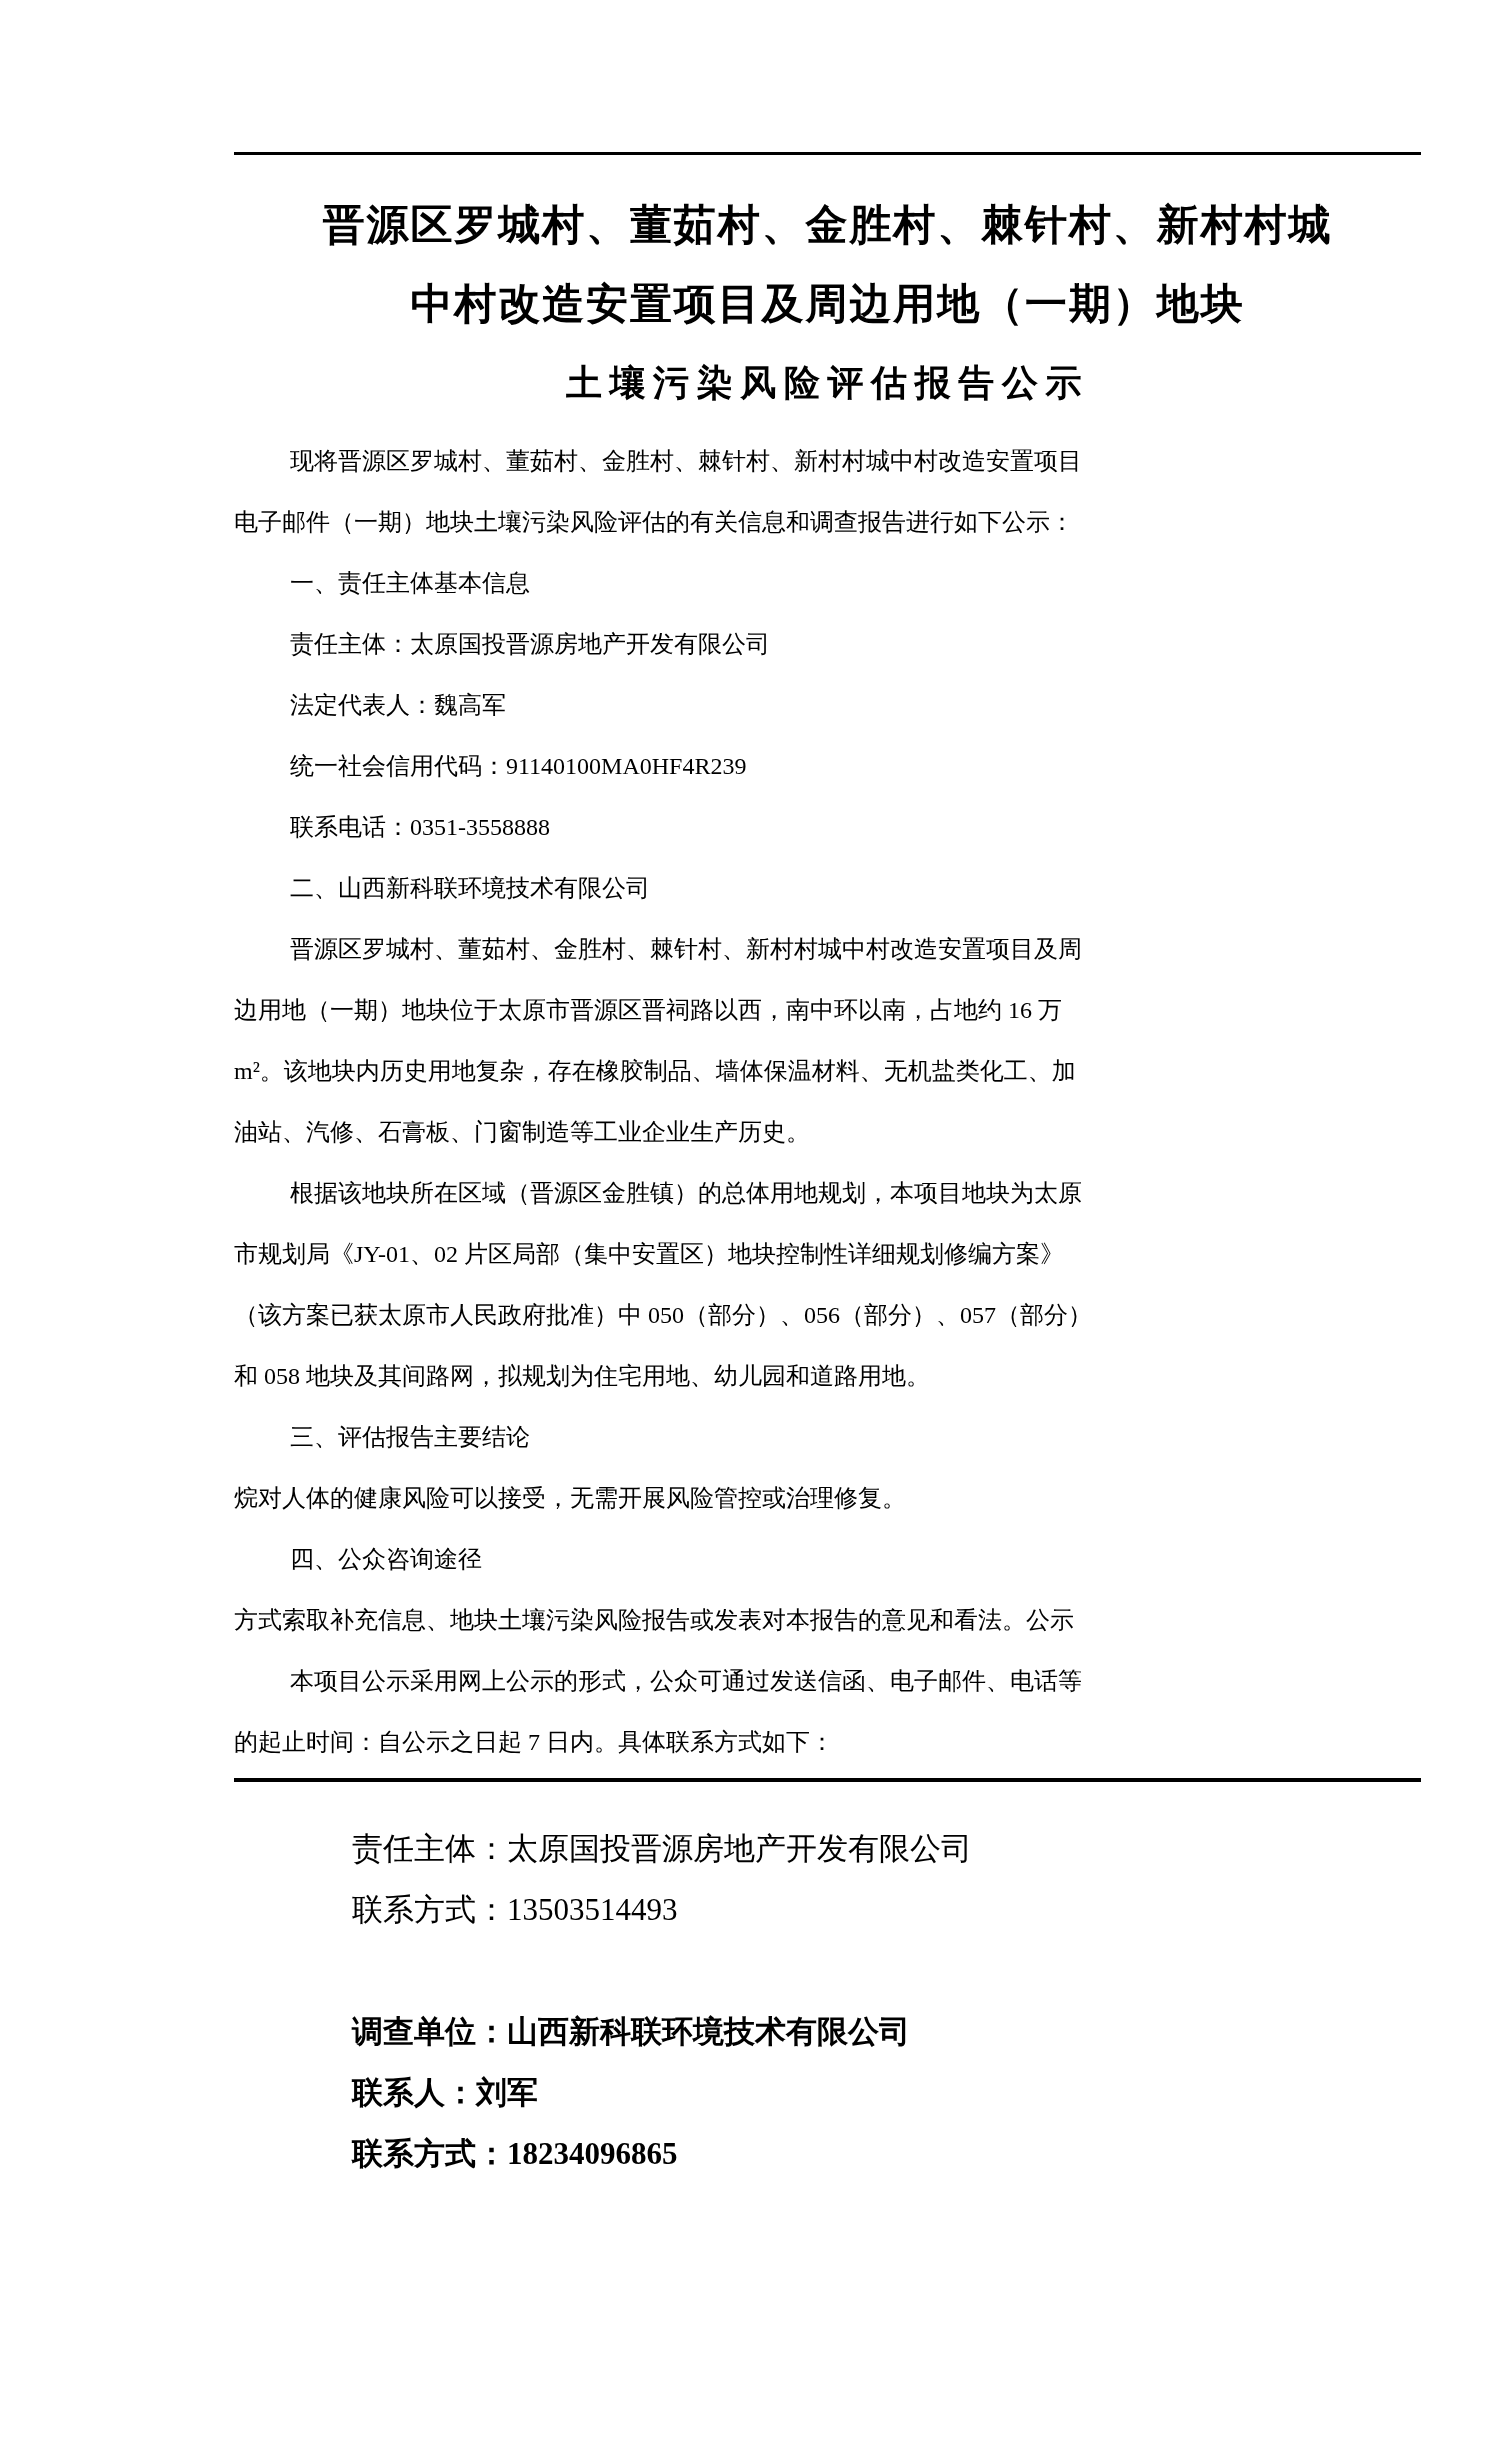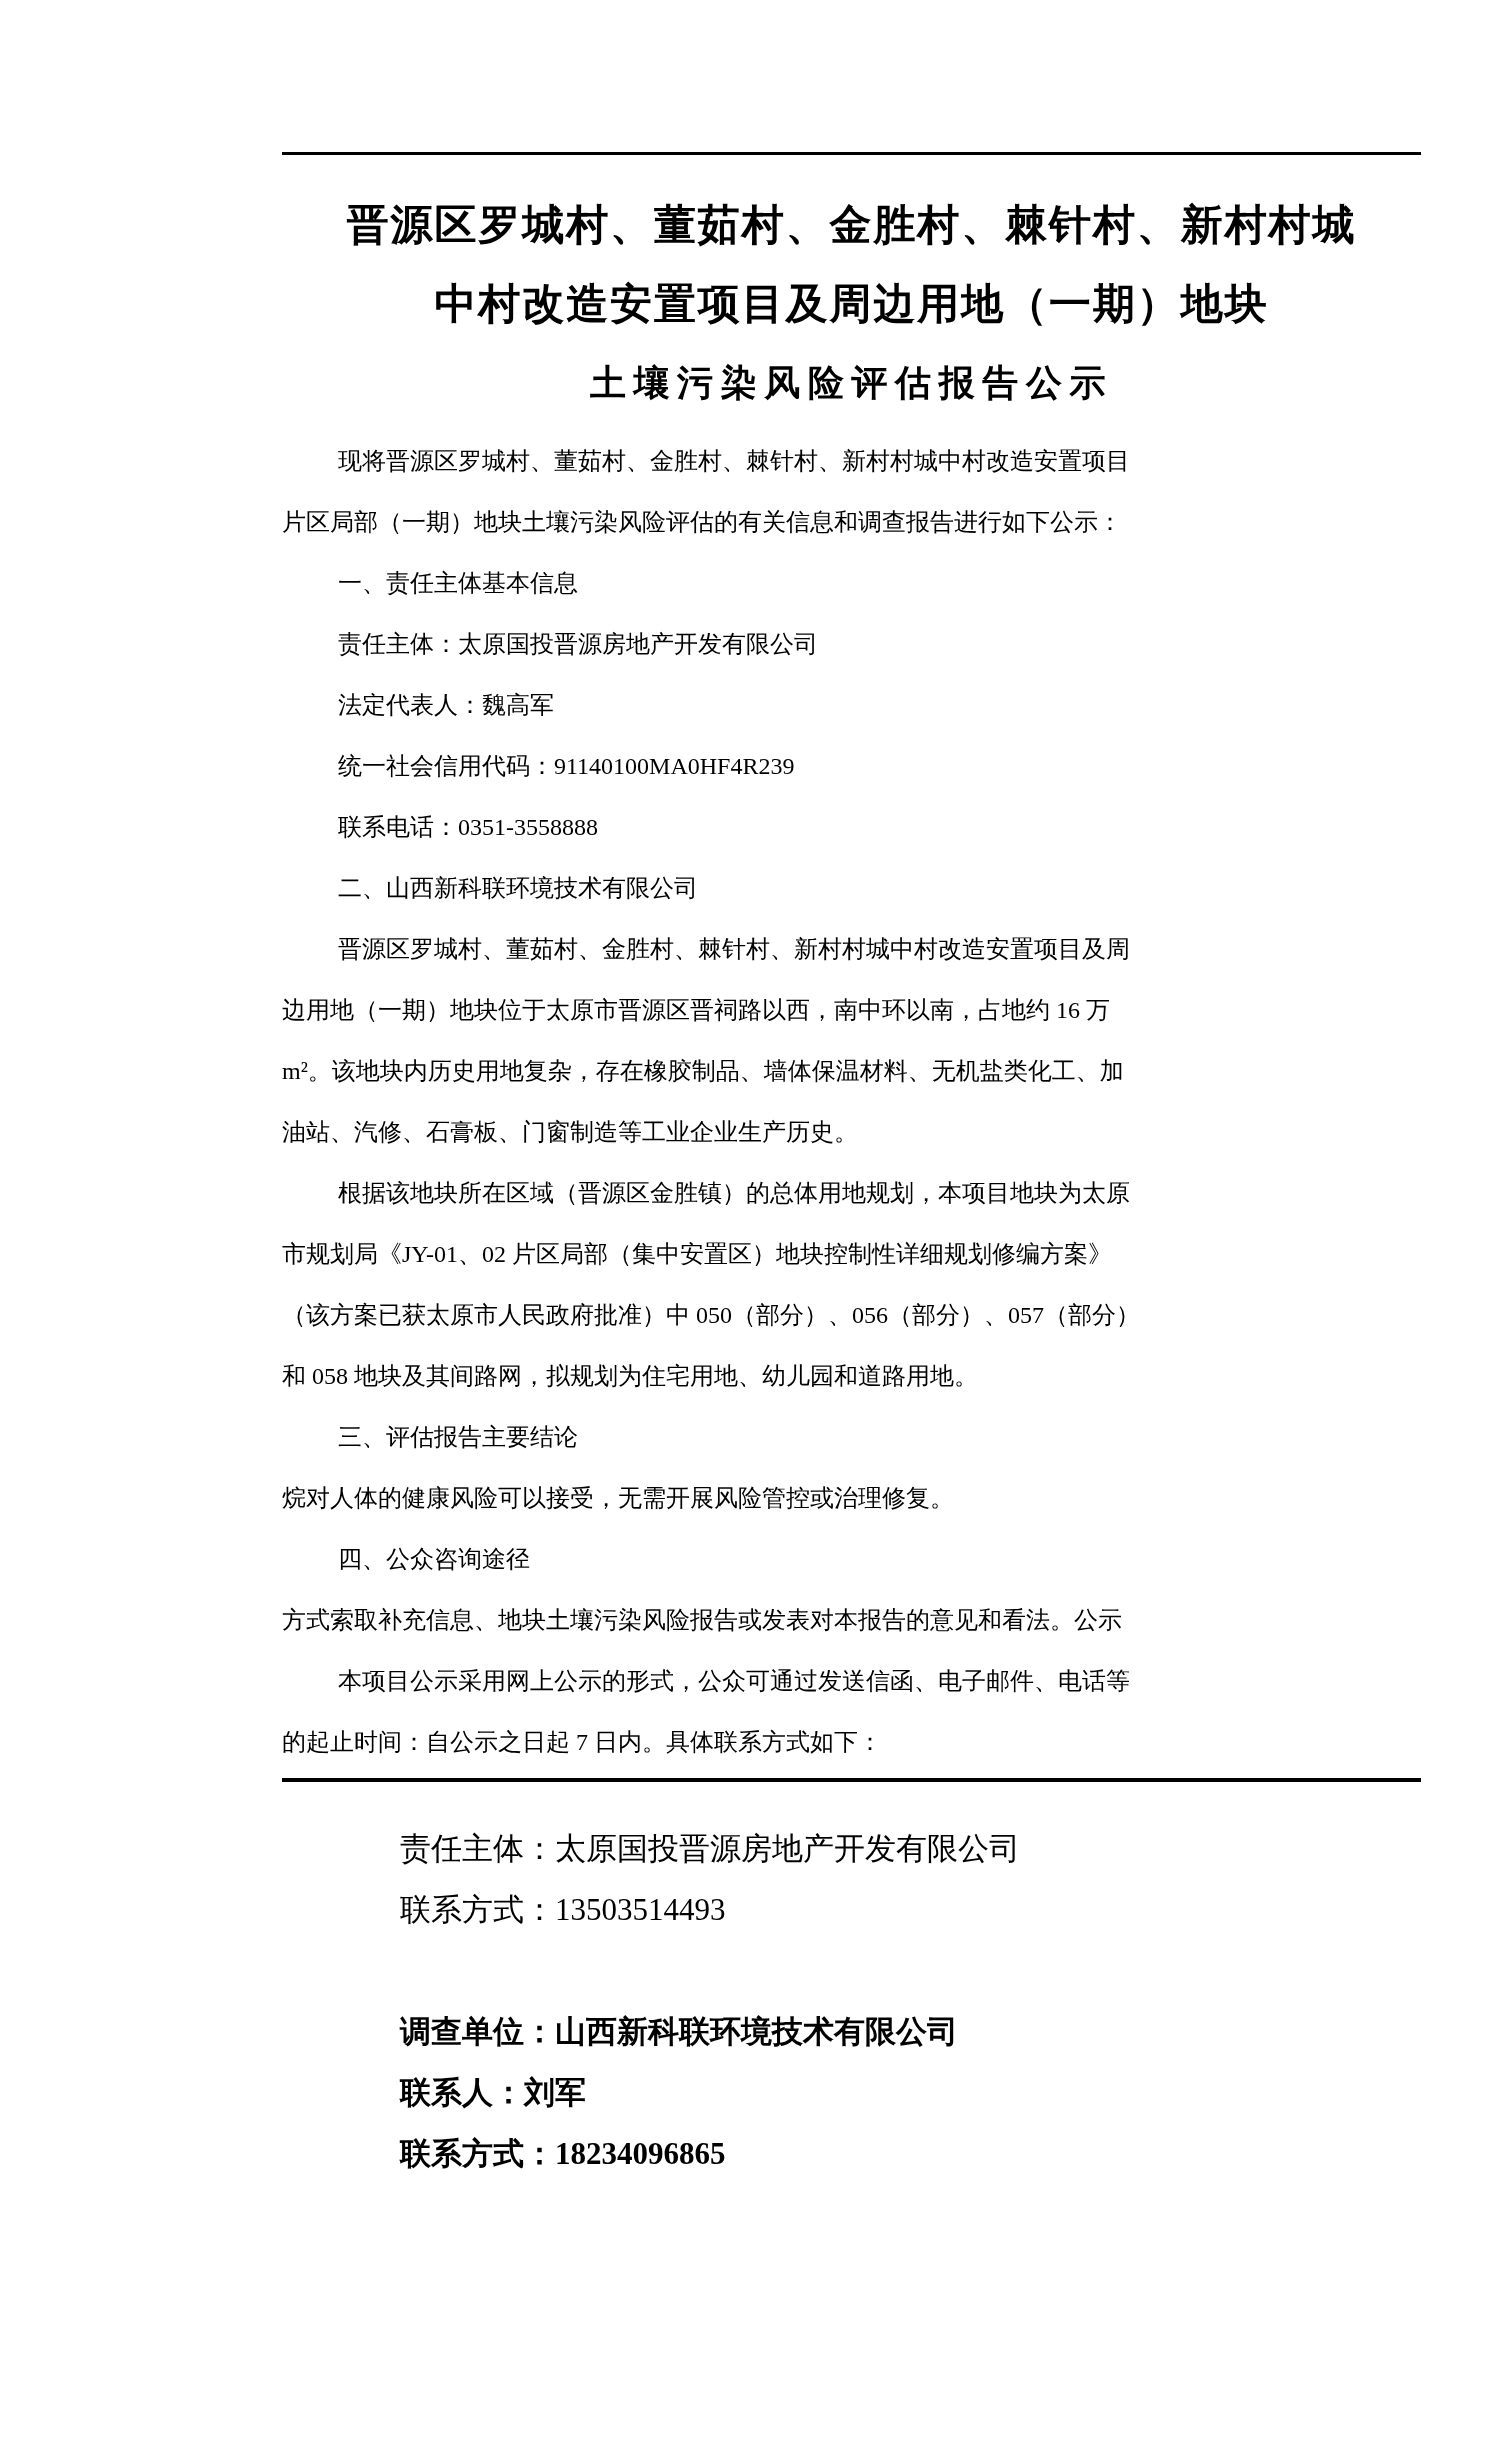--- a/index.html
+++ b/index.html
@@ -14,21 +14,20 @@
     background: #ffffff;
     color: #000000;
     font-family: "Liberation Serif", "DejaVu Serif", serif;
     overflow: hidden;
     box-sizing: border-box;
     padding-top: 152px;
   }
   .content {
     padding-left: 234px;
     padding-right: 88px;
-    margin-left: 48px;
   }
   .rule {
     height: 0;
     border-top: 3.8px solid #000000;
   }
   .rule-bottom {
     margin-top: 5.7px;
     border-top-width: 4.8px;
   }
   .title-block {
@@ -84,21 +83,21 @@
     <div class="rule rule-top"></div>
 
     <div class="title-block">
       <div class="title-line">晋源区罗城村、董茹村、金胜村、棘针村、新村村城</div>
       <div class="title-line">中村改造安置项目及周边用地（一期）地块</div>
       <div class="title-line title-sub">土壤污染风险评估报告公示</div>
     </div>
 
     <div class="doc-body" id="doc-body">
         <div class="body-line indent">现将晋源区罗城村、董茹村、金胜村、棘针村、新村村城中村改造安置项目</div>
-        <div class="body-line">片区局部（一期）地块土壤污染风险评估的有关信息和调查报告进行如下公示：</div>
+        <div class="body-line">电子邮件（一期）地块土壤污染风险评估的有关信息和调查报告进行如下公示：</div>
         <div class="body-line indent">一、责任主体基本信息</div>
         <div class="body-line indent">责任主体：太原国投晋源房地产开发有限公司</div>
         <div class="body-line indent">法定代表人：魏高军</div>
         <div class="body-line indent">统一社会信用代码：91140100MA0HF4R239</div>
         <div class="body-line indent">联系电话：0351-3558888</div>
         <div class="body-line indent">二、山西新科联环境技术有限公司</div>
         <div class="body-line indent">晋源区罗城村、董茹村、金胜村、棘针村、新村村城中村改造安置项目及周</div>
         <div class="body-line">边用地（一期）地块位于太原市晋源区晋祠路以西，南中环以南，占地约 16 万</div>
         <div class="body-line">m²。该地块内历史用地复杂，存在橡胶制品、墙体保温材料、无机盐类化工、加</div>
         <div class="body-line">油站、汽修、石膏板、门窗制造等工业企业生产历史。</div>

